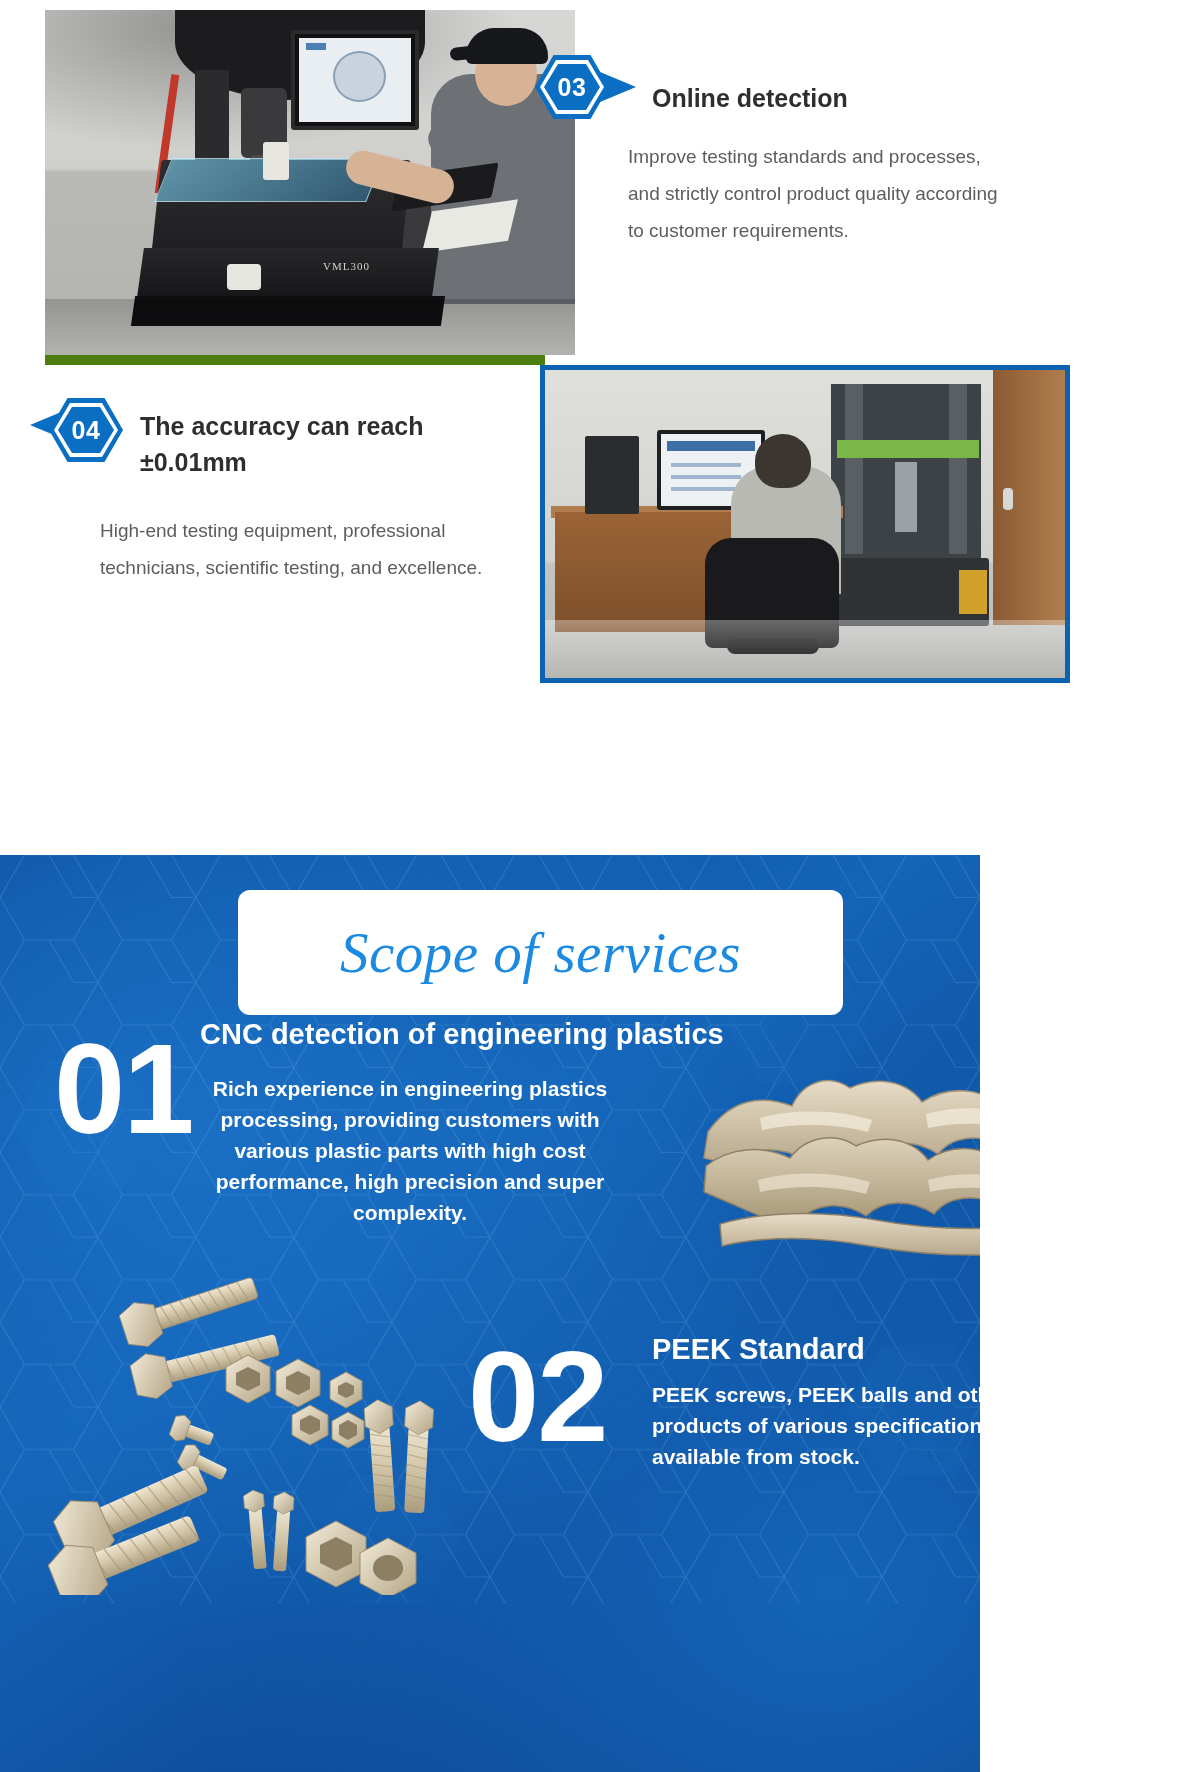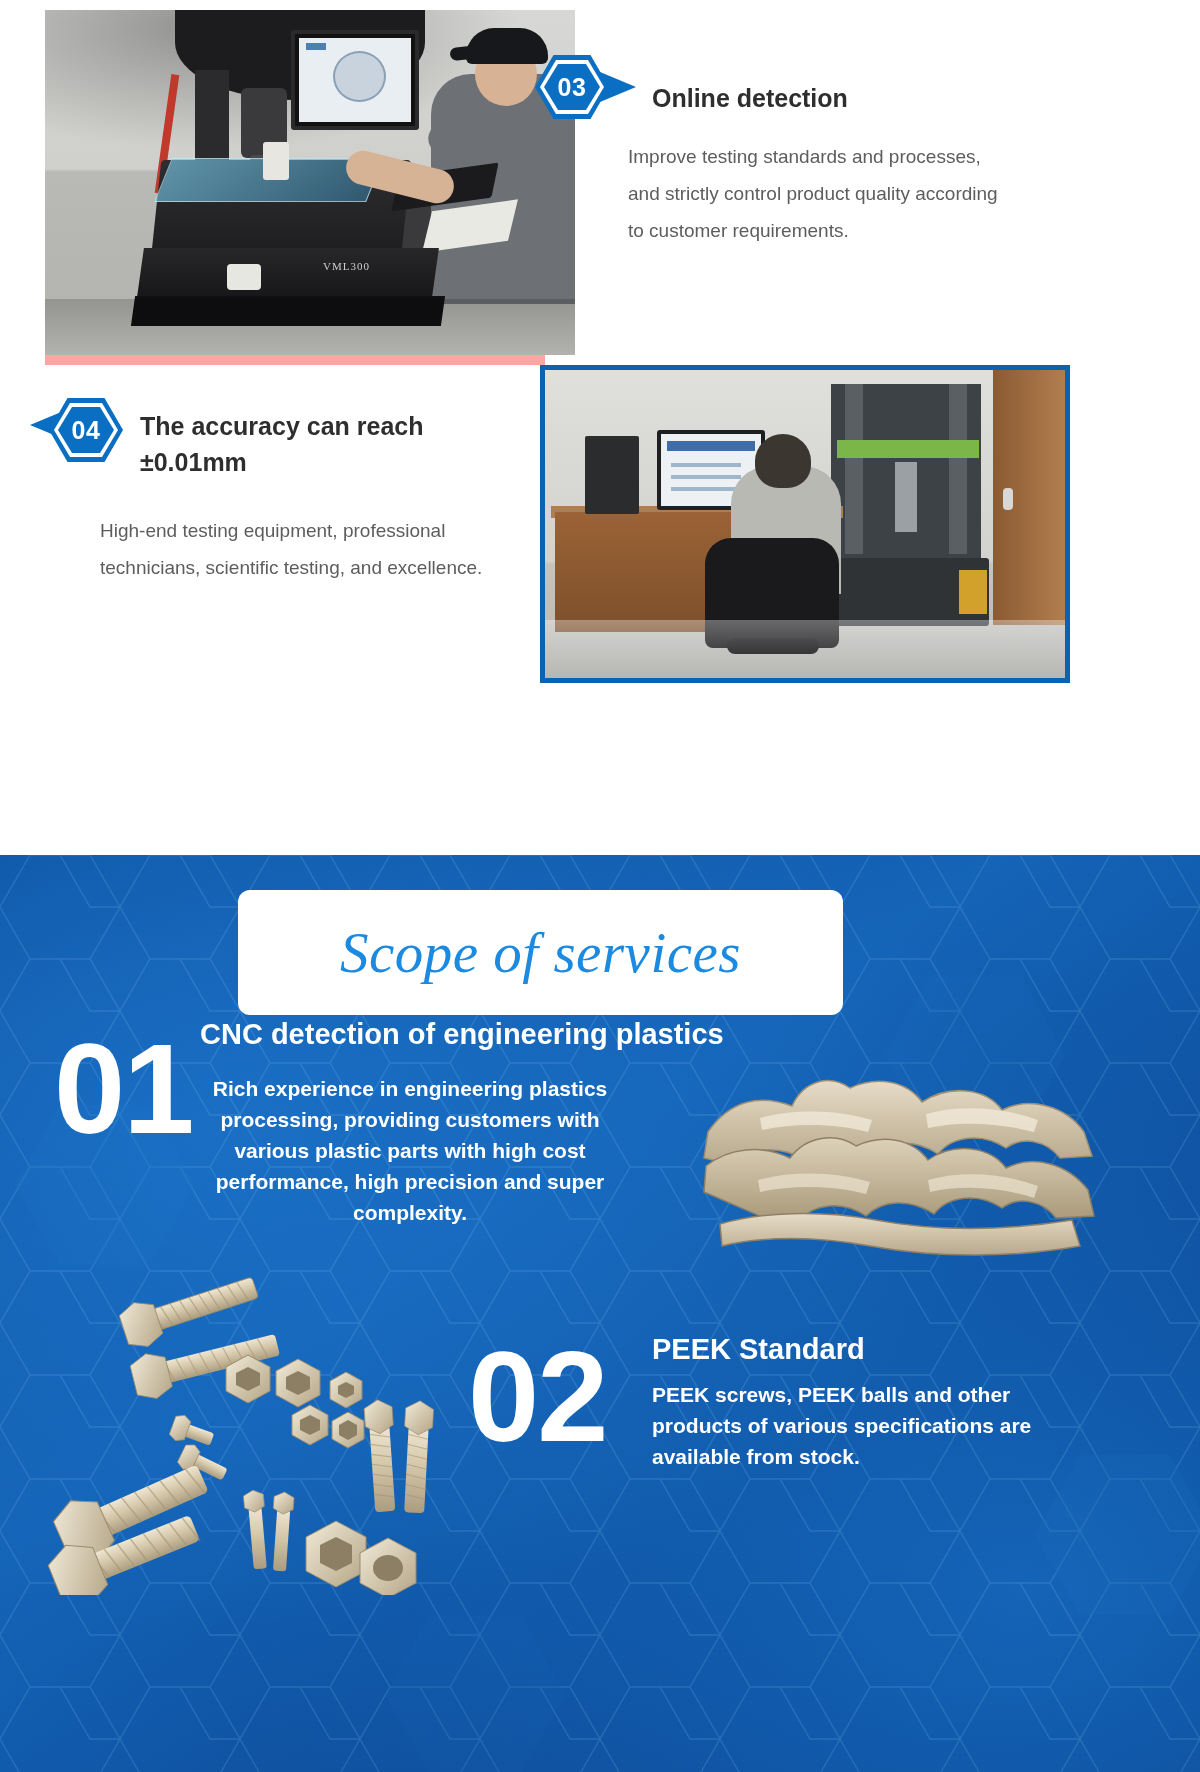--- a/index.html
+++ b/index.html
@@ -34,21 +34,21 @@
     overflow: hidden;
     background: #c9cfd4;
   }
 
   
   #photo-03 {
     left: 45px;
     top: 10px;
     width: 500px;
     height: 355px;
-    background: #fca5a5;
+    background: #4d7c0f;
   }
   #photo-03 .photo-inner {
     left: 0px;
     top: 0px;
     width: 530px;
     height: 345px;
   }
   .scene-vm {
     position: absolute;
     inset: 0;
@@ -453,21 +453,21 @@
     font-size: 19px;
     color: #5d5d5d;
     line-height: 1.95;
   }
 
   
   .bottom-section {
     position: absolute;
     left: 0;
     top: 855px;
-    width: 1200px;
+    width: 980px;
     height: 917px;
     background:
       radial-gradient(ellipse at 20% 30%, #1a6fc4 0%, rgba(26,111,196,0) 55%),
       radial-gradient(ellipse at 85% 80%, #1464b8 0%, rgba(20,100,184,0) 55%),
       linear-gradient(145deg, #0d4f9e 0%, #1464b8 40%, #0d4a96 75%, #0a3f85 100%);
     overflow: hidden;
   }
   .hex-pattern {
     position: absolute;
     inset: 0;

